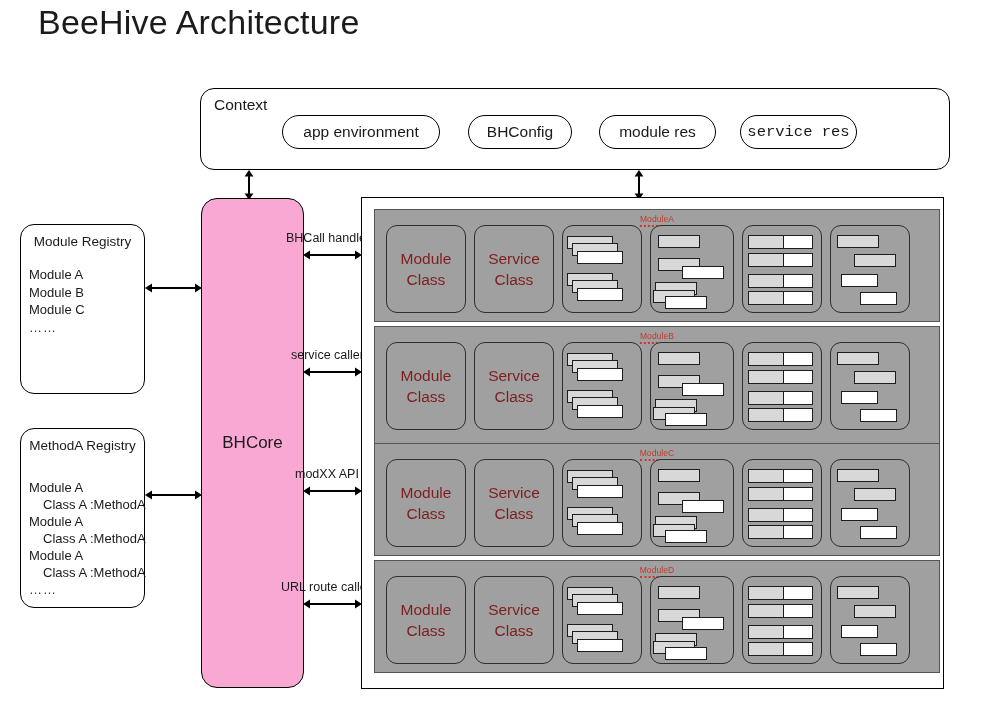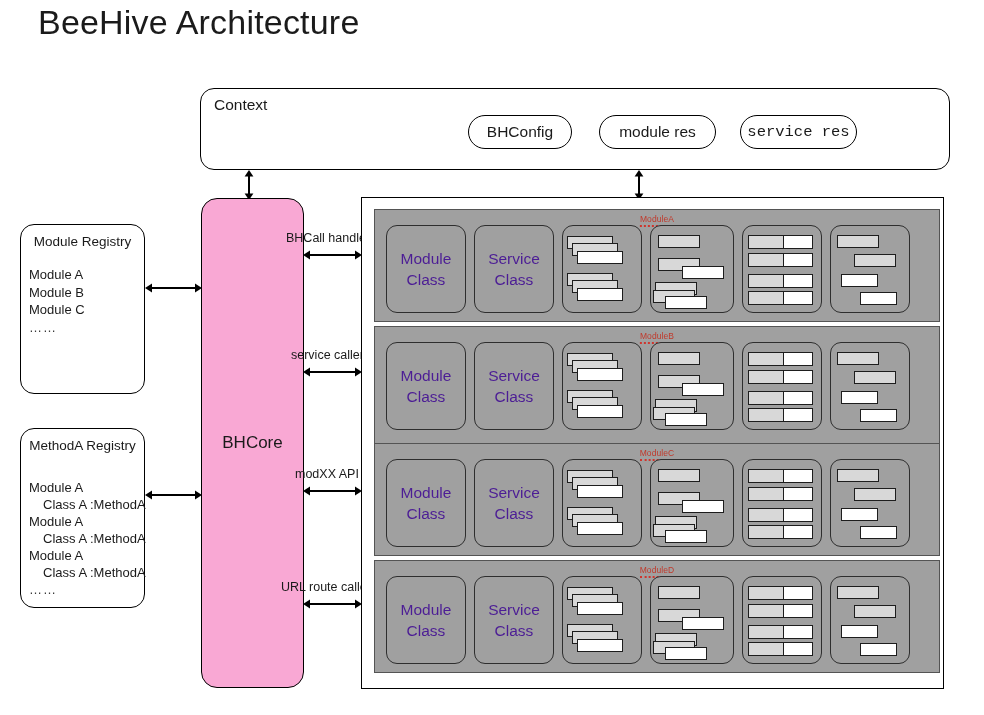--- a/index.html
+++ b/index.html
@@ -164,21 +164,21 @@
     flex: 0 0 auto;
   }
   .mcard.text-card {
     display: flex;
     flex-direction: column;
     align-items: center;
     justify-content: center;
     font-size: 15.5px;
     line-height: 21px;
     text-align: center;
-    color: #4c1d95;
+    color: #7f1d1d;
   }
   .mcard.text-card span { display: block; }
 
   
   .bar {
     position: absolute;
     border: 1.2px solid #1d1d1d;
     height: 13px;
   }
   .bar.lt { background: #d8d8d8; }
@@ -200,20 +200,21 @@
     border: 1.2px solid #1d1d1d;
   }
 </style>
 </head>
 <body>
 
 <div id="page-title">BeeHive Architecture</div>
 
 <div id="context-panel">
   <div id="context-title">Context</div>
+  <div class="ctx-pill" id="ctx-pill-0">app environment</div>
   <div class="ctx-pill" id="ctx-pill-1">BHConfig</div>
   <div class="ctx-pill" id="ctx-pill-2">module res</div>
   <div class="ctx-pill" id="ctx-pill-3">service res</div>
 </div>
 
 <div class="v-arrow" style="left:242px; top:170px; height:30px;">
   <svg width="14" height="30" viewBox="0 0 14 30">
     <line x1="7" y1="4" x2="7" y2="26" stroke="#000" stroke-width="2"></line>
     <polygon points="7,0 2.6,6.5 11.4,6.5" fill="#000"></polygon>
     <polygon points="7,30 2.6,23.5 11.4,23.5" fill="#000"></polygon>

